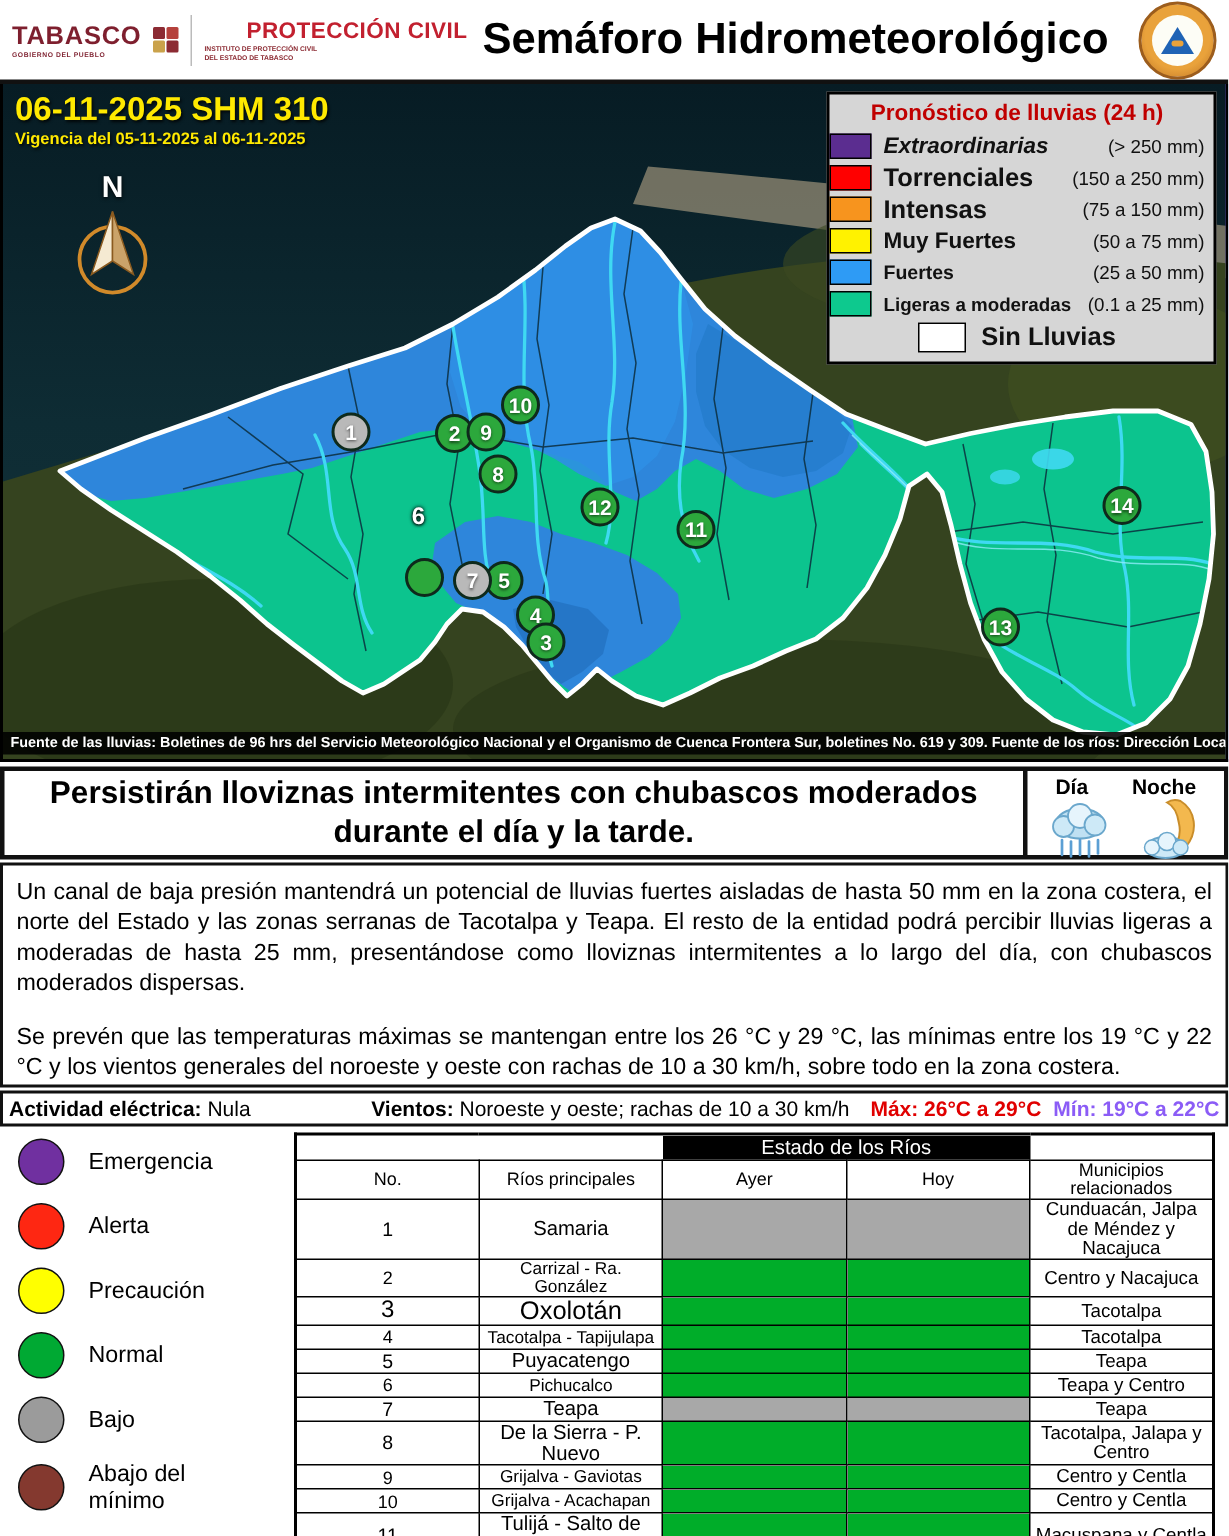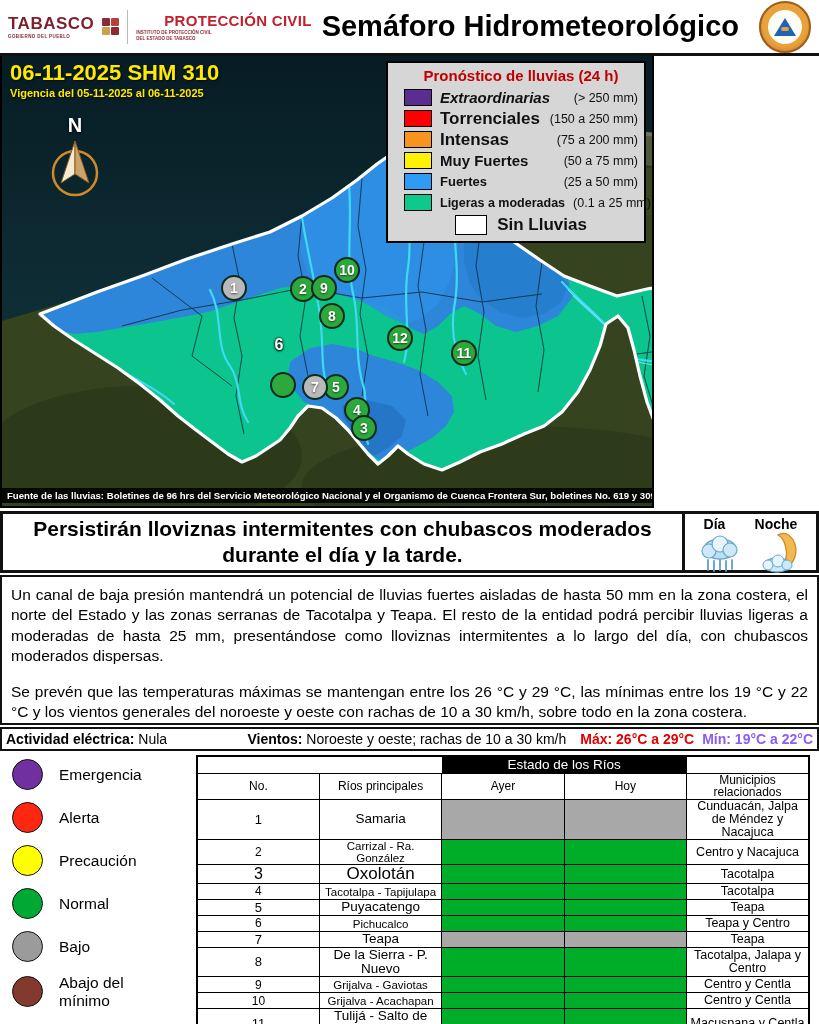--- a/index.html
+++ b/index.html
@@ -19,28 +19,28 @@
   .divider-v { width:1px; height:34px; background:#bbb; }
   .pc-word { font-size:15px; font-weight:800; color:#c2202f; letter-spacing:.3px;margin-left:28px; }
   .pc-sub { font-size:4.5px; font-weight:700; color:#8c2b33; margin-top:1px; }
   .title { flex:1; text-align:center; font-size:29px; font-weight:800; color:#000; padding-right:10px; }
   .badge { width:52px; height:52px; border-radius:50%; background:radial-gradient(circle at 50% 45%, #e9a23b 0 60%, #b86f24 100%); border:2px solid #9c5d1d; position:relative; flex:none; display:flex; align-items:center; justify-content:center; }
   .badge-inner { width:34px; height:34px; border-radius:50%; background:#fdfdf6; display:flex; align-items:center; justify-content:center; }
   .badge .tri { width:0; height:0; border-left:11px solid transparent; border-right:11px solid transparent; border-bottom:18px solid #1f63b5; position:relative; }
   .badge .tri i { position:absolute; left:-4px; top:9px; width:8px; height:4px; background:#e9a23b; border-radius:2px; }
 
   
-  .map { position:relative; width:654px; height:452px; border:2px solid #000; border-top:none; background:#8b5cf6; overflow:hidden; }
+  .map { position:relative; width:819px; height:452px; border:2px solid #000; border-top:none; background:#8b5cf6; overflow:hidden; }
   .map svg.base { position:absolute; inset:0; }
   .date-badge { position:absolute; left:8px; top:4px; color:#ffe900; text-shadow:1px 1px 2px rgba(0,0,0,.8); }
   .date-line1 { font-size:22px; font-weight:800; }
   .date-line2 { font-size:11px; font-weight:700; margin-top:1px; }
   .compass { position:absolute; left:40px; top:58px; width:66px; text-align:center; }
   .compass .n { color:#fff; font-weight:800; font-size:20px; text-shadow:0 1px 3px #000; }
-  .legendbox { position:absolute; right:6px; top:5px; width:260px; background:#d6d6d6; border:2px solid #000; padding:4px 6px 6px 16px; }
+  .legendbox { position:absolute; right:6px; top:5px; width:260px; background:#d6d6d6; border:2px solid #000; padding:4px 6px 6px 0; }
   .legendbox .ltitle { text-align:center; color:#c00000; font-weight:800; font-size:15px; margin-bottom:3px; }
   .lrow { display:flex; align-items:center; gap:8px; height:21px; }
   .lswatch { width:28px; height:17px; border:1.5px solid #000; flex:none; }
   .lname { flex:1; font-weight:800; color:#111; white-space:nowrap; }
   .lname.md { font-size:15px; } .lname.lg { font-size:17px; } .lname.sm { font-size:13px; } .lname.xs { font-size:12.5px; }
   .lname.it { font-style:italic; }
   .lrange { font-size:12.5px; color:#111; white-space:nowrap; }
   .lnorain { display:flex; align-items:center; justify-content:center; gap:10px; margin-top:2px; }
   .lnorain .lswatch { width:32px; height:20px; background:#fff; }
   .lnorain .lname { flex:none; font-size:17px; }
@@ -216,21 +216,21 @@
             <span class="lrange">(&gt; 250 mm)</span>
           </div>
           <div class="lrow">
             <span class="lswatch" style="background: rgb(255, 0, 0);"></span>
             <span class="lname lg">Torrenciales</span>
             <span class="lrange">(150 a 250 mm)</span>
           </div>
           <div class="lrow">
             <span class="lswatch" style="background: rgb(247, 148, 30);"></span>
             <span class="lname lg">Intensas</span>
-            <span class="lrange">(75 a 200 mm)</span>
+            <span class="lrange">(75 a 150 mm)</span>
           </div>
           <div class="lrow">
             <span class="lswatch" style="background: rgb(255, 242, 0);"></span>
             <span class="lname md">Muy Fuertes</span>
             <span class="lrange">(50 a 75 mm)</span>
           </div>
           <div class="lrow">
             <span class="lswatch" style="background: rgb(46, 155, 245);"></span>
             <span class="lname sm">Fuertes</span>
             <span class="lrange">(25 a 50 mm)</span>

